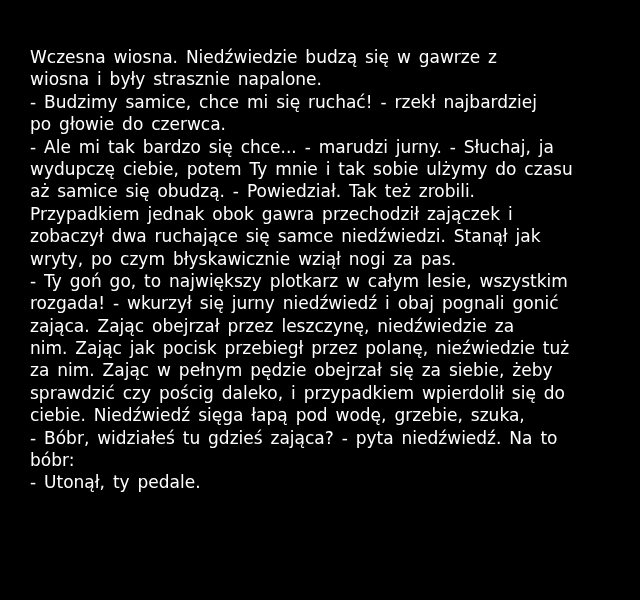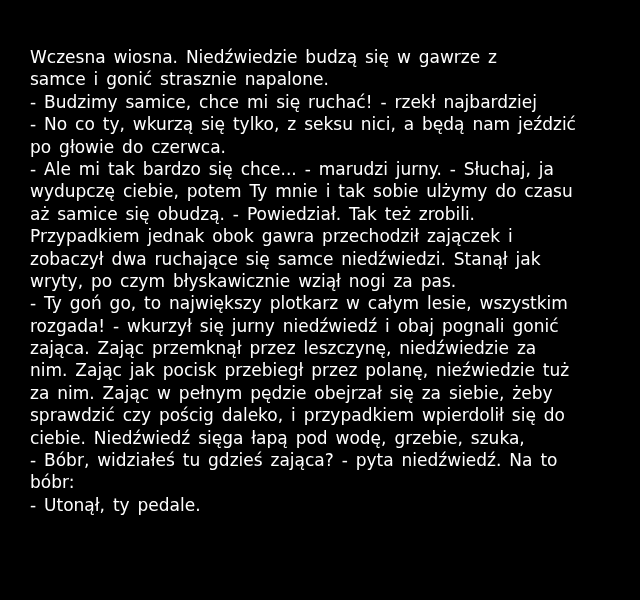--- a/index.html
+++ b/index.html
@@ -28,33 +28,32 @@
   .line {
     white-space: nowrap;
     height: 22.4px;
   }
 </style>
 </head>
 <body style="background: rgb(0, 0, 0);">
 
 <div class="joke-text" style="color: rgb(255, 255, 255);">
     <div class="line">Wczesna wiosna. Niedźwiedzie budzą się w gawrze z</div>
-    <div class="line">samce i gonić strasznie napalone.</div>
+    <div class="line">wiosna i były strasznie napalone.</div>
     <div class="line">- Budzimy samice, chce mi się ruchać! - rzekł najbardziej</div>
-    <div class="line">- No co ty, wkurzą się tylko, z seksu nici, a będą nam jeździć</div>
     <div class="line">po głowie do czerwca.</div>
     <div class="line">- Ale mi tak bardzo się chce... - marudzi jurny. - Słuchaj, ja</div>
     <div class="line">wydupczę ciebie, potem Ty mnie i tak sobie ulżymy do czasu</div>
     <div class="line">aż samice się obudzą. - Powiedział. Tak też zrobili.</div>
     <div class="line">Przypadkiem jednak obok gawra przechodził zajączek i</div>
     <div class="line">zobaczył dwa ruchające się samce niedźwiedzi. Stanął jak</div>
     <div class="line">wryty, po czym błyskawicznie wziął nogi za pas.</div>
     <div class="line">- Ty goń go, to największy plotkarz w całym lesie, wszystkim</div>
     <div class="line">rozgada! - wkurzył się jurny niedźwiedź i obaj pognali gonić</div>
-    <div class="line">zająca. Zając przemknął przez leszczynę, niedźwiedzie za</div>
+    <div class="line">zająca. Zając obejrzał przez leszczynę, niedźwiedzie za</div>
     <div class="line">nim. Zając jak pocisk przebiegł przez polanę, nieźwiedzie tuż</div>
     <div class="line">za nim. Zając w pełnym pędzie obejrzał się za siebie, żeby</div>
     <div class="line">sprawdzić czy pościg daleko, i przypadkiem wpierdolił się do</div>
     <div class="line">ciebie. Niedźwiedź sięga łapą pod wodę, grzebie, szuka,</div>
     <div class="line">- Bóbr, widziałeś tu gdzieś zająca? - pyta niedźwiedź. Na to</div>
     <div class="line">bóbr:</div>
     <div class="line">- Utonął, ty pedale.</div>
   </div>
 
 </body></html>

